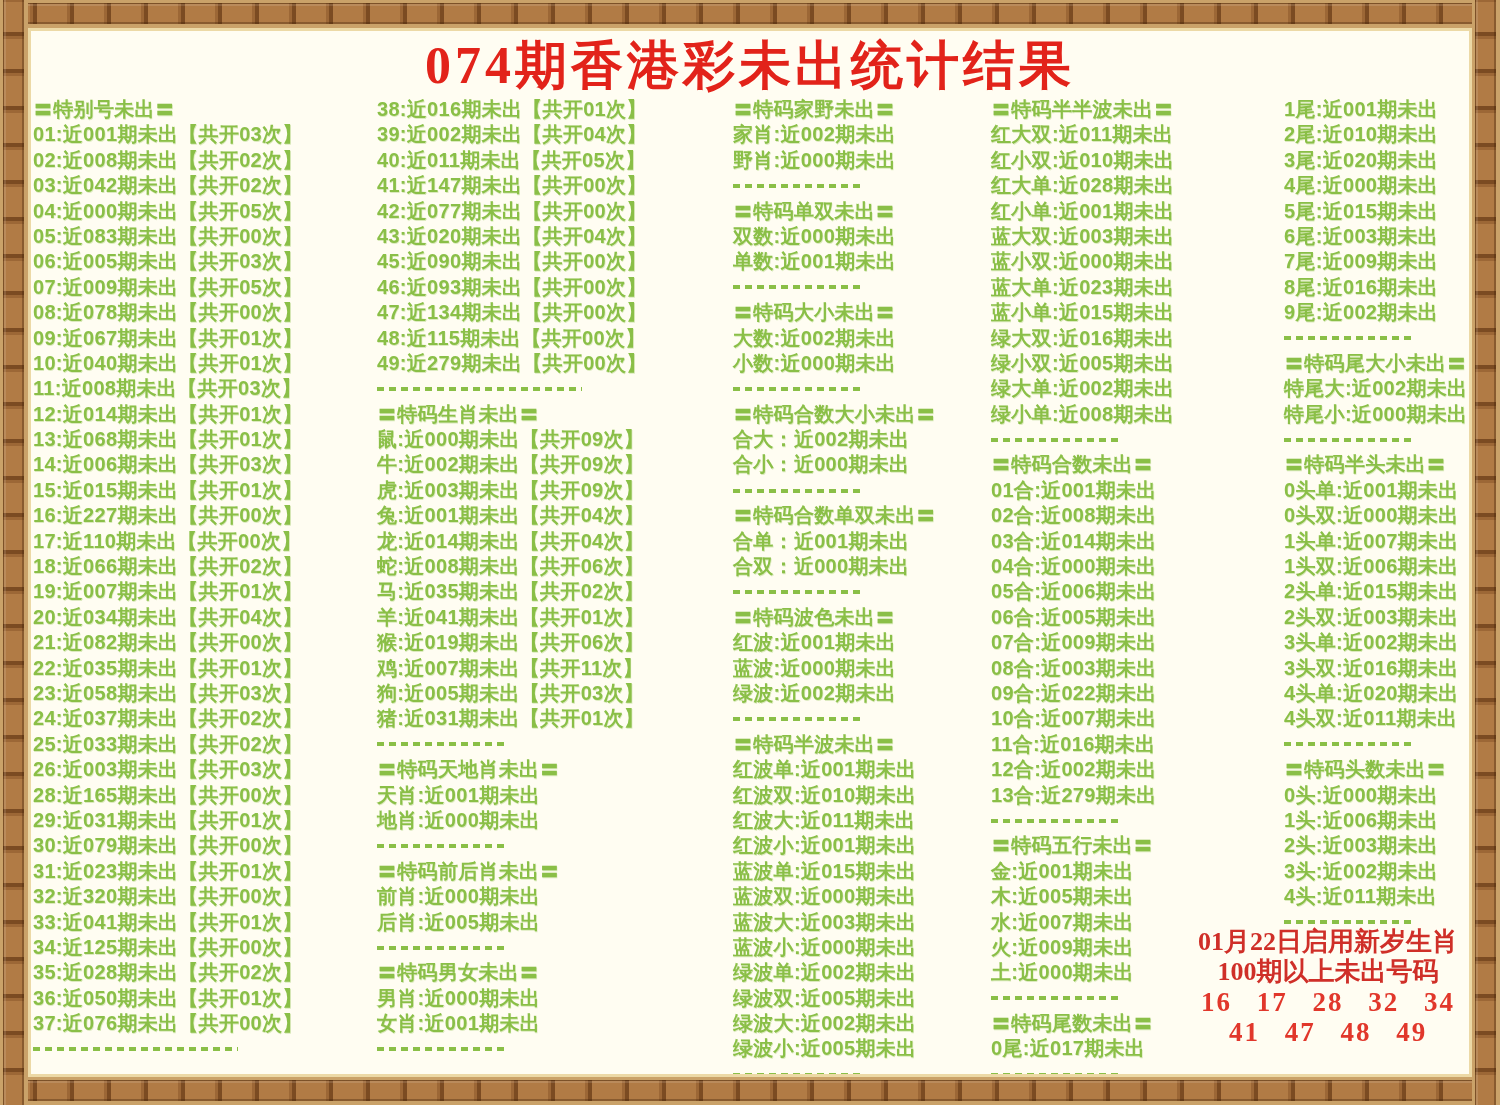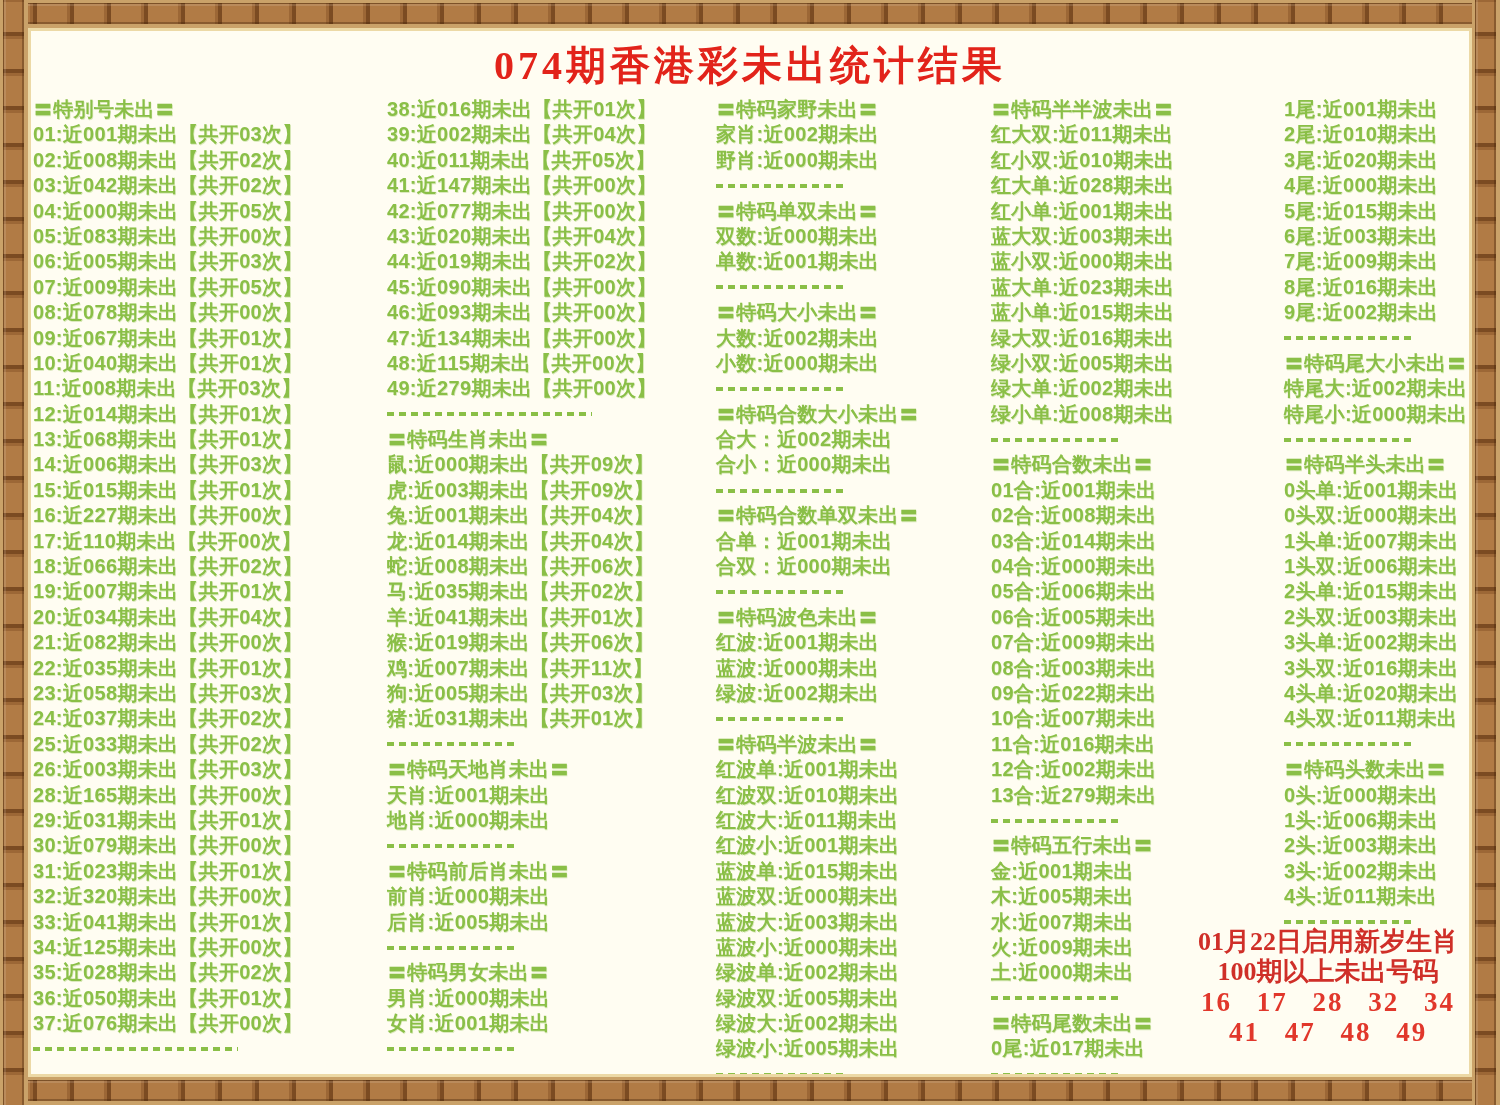--- a/index.html
+++ b/index.html
@@ -42,30 +42,30 @@
     position:absolute;inset:28px;
     background:var(--paper);
     border:3px solid #ecd9a6;
     outline:2px solid #7a4a20;
     overflow:hidden;
   }
   .title{
     margin:0;padding-top:6px;height:60px;
     text-align:center;
     font-family:"Liberation Serif", serif;
-    font-size:40px;line-height:58px;font-weight:bold;
+    font-size:52px;line-height:58px;font-weight:bold;
     color:var(--red-title);
     letter-spacing:4px;
     white-space:nowrap;
   }
   .cols{position:absolute;left:0;top:66px;width:1438px;bottom:0;padding-left:28px;}
   .col{position:absolute;top:0;}
   .col-1{left:2px;width:340px;}
-  .col-2{left:356px;width:340px;}
-  .col-3{left:685px;width:245px;}
+  .col-2{left:346px;width:340px;}
+  .col-3{left:702px;width:245px;}
   .col-4{left:960px;width:235px;}
   .col-5{left:1253px;width:185px;}
   .line{
     height:25.4px;line-height:25.4px;
     font-size:20px;font-weight:bold;
     color:var(--green);
     white-space:nowrap;
     letter-spacing:.3px;
     text-shadow:.6px .6px 0 rgba(139,191,71,.30);
   }
@@ -143,31 +143,31 @@
           <div class="dash long"></div>
         </div>
       </div>
       <div class="col col-2">
         <div class="line">38:近016期未出【共开01次】</div>
         <div class="line">39:近002期未出【共开04次】</div>
         <div class="line">40:近011期未出【共开05次】</div>
         <div class="line">41:近147期未出【共开00次】</div>
         <div class="line">42:近077期未出【共开00次】</div>
         <div class="line">43:近020期未出【共开04次】</div>
-        <div class="line">44:近019期未出【共开02次】</div>
         <div class="line">45:近090期未出【共开00次】</div>
         <div class="line">46:近093期未出【共开00次】</div>
         <div class="line">47:近134期未出【共开00次】</div>
         <div class="line">48:近115期未出【共开00次】</div>
         <div class="line">49:近279期未出【共开00次】</div>
         <div class="sep">
           <div class="dash long"></div>
         </div>
         <div class="line hdr">〓特码生肖未出〓</div>
         <div class="line">鼠:近000期未出【共开09次】</div>
+        <div class="line">牛:近002期未出【共开09次】</div>
         <div class="line">虎:近003期未出【共开09次】</div>
         <div class="line">兔:近001期未出【共开04次】</div>
         <div class="line">龙:近014期未出【共开04次】</div>
         <div class="line">蛇:近008期未出【共开06次】</div>
         <div class="line">马:近035期未出【共开02次】</div>
         <div class="line">羊:近041期未出【共开01次】</div>
         <div class="line">猴:近019期未出【共开06次】</div>
         <div class="line">鸡:近007期未出【共开11次】</div>
         <div class="line">狗:近005期未出【共开03次】</div>
         <div class="line">猪:近031期未出【共开01次】</div>

